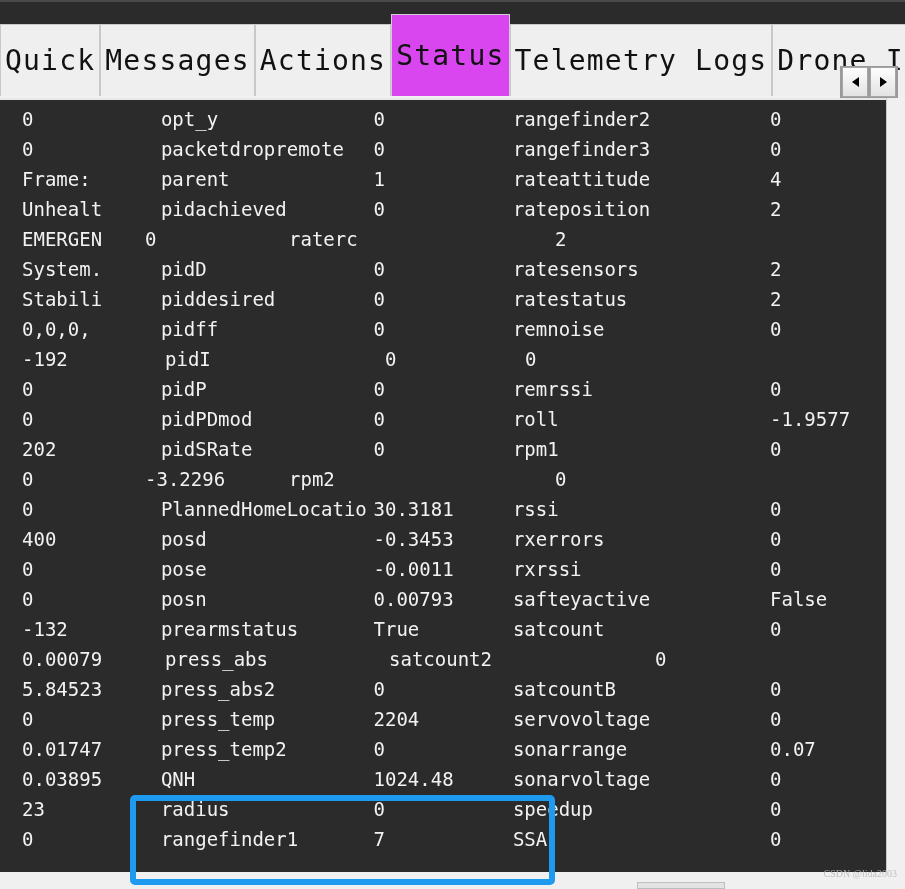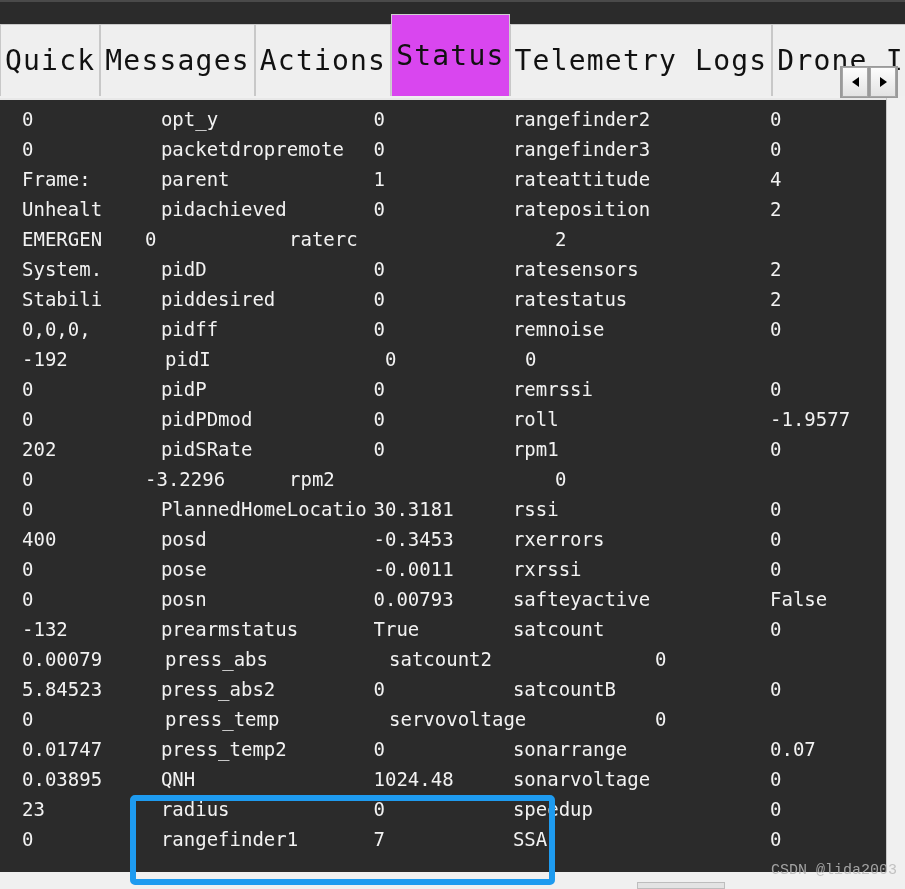--- a/index.html
+++ b/index.html
@@ -161,22 +161,22 @@
     z-index: 20;
     pointer-events: none;
   }
 
   
   .watermark {
     position: absolute;
     right: 8px;
     bottom: 10px;
     color: #b9b9b9;
-    font-size: 15px;
-    font-family: Liberation Mono, monospace;
+    font-size: 10px;
+    font-family: Liberation Serif, serif;
     opacity: 0.85;
     z-index: 15;
   }
 
   
   .bottom-area {
     position: absolute;
     left: 0; top: 872px;
     width: 905px; height: 17px;
     background: #f0f0f0;
@@ -353,20 +353,21 @@
         <div class="row">
           <div class="c-val0">5.84523</div>
           <div class="c-key1">press_abs2</div>
           <div class="c-val1">0</div>
           <div class="c-key2">satcountB</div>
           <div class="c-val2">0</div>
         </div>
         <div class="row">
           <div class="c-val0">0</div>
           <div class="c-key1">press_temp</div>
+          <div class="c-val1">2204</div>
           <div class="c-key2">servovoltage</div>
           <div class="c-val2">0</div>
         </div>
         <div class="row">
           <div class="c-val0">0.01747</div>
           <div class="c-key1">press_temp2</div>
           <div class="c-val1">0</div>
           <div class="c-key2">sonarrange</div>
           <div class="c-val2">0.07</div>
         </div>

